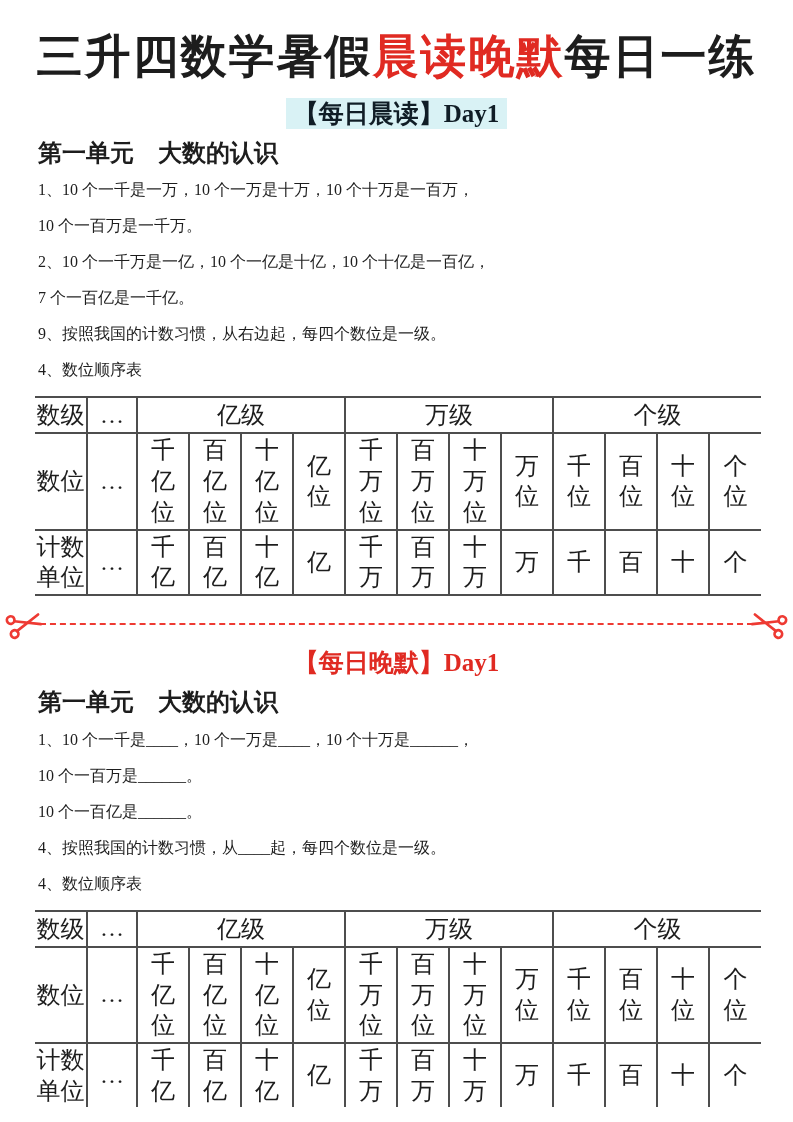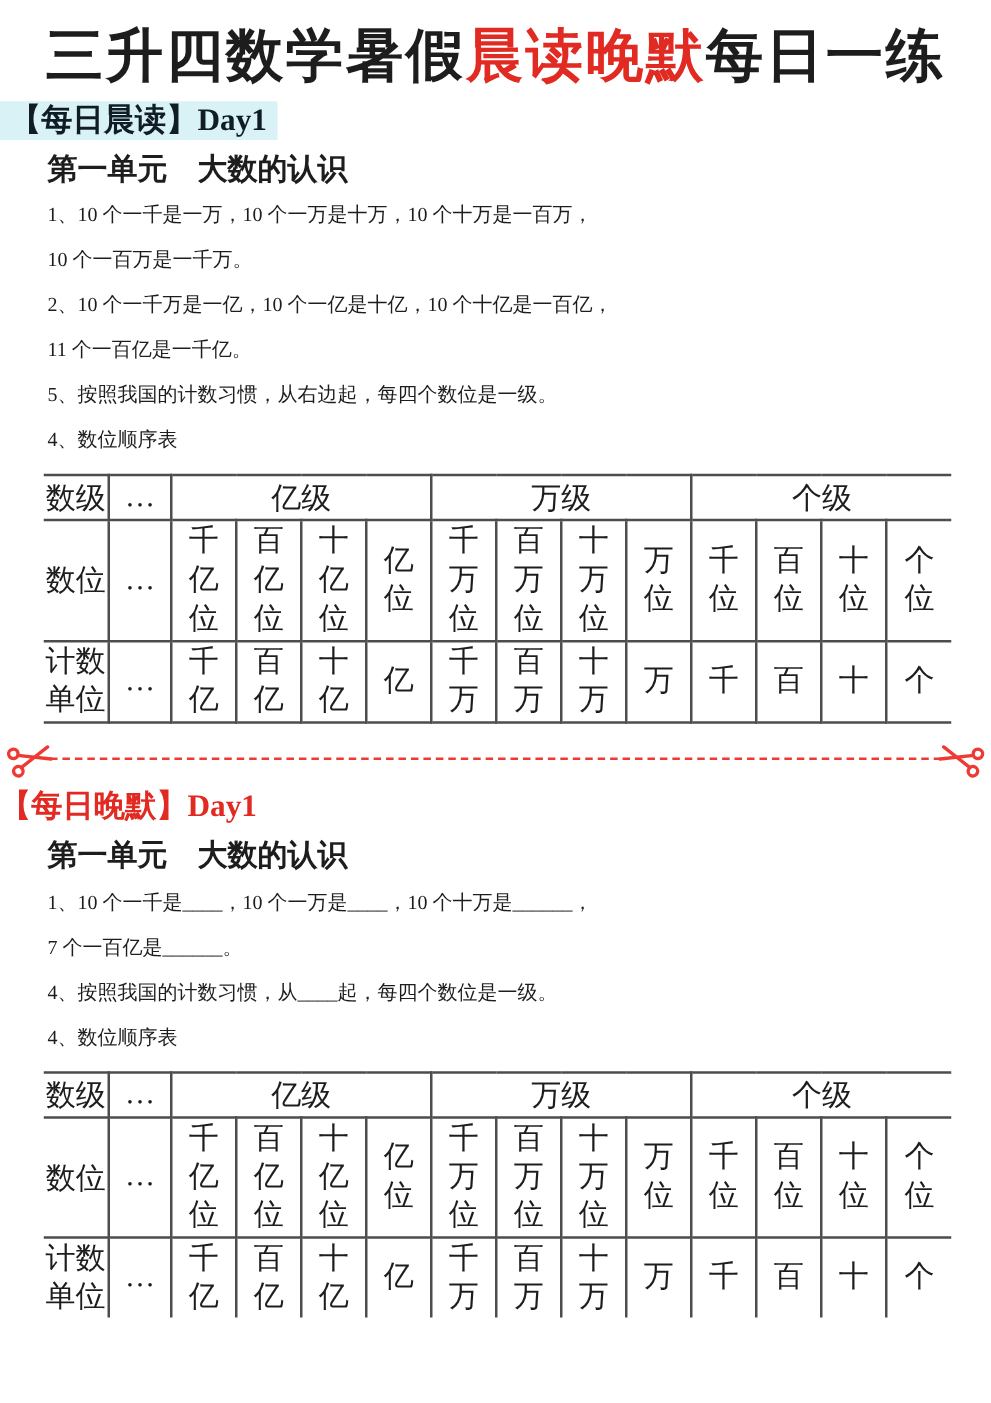--- a/index.html
+++ b/index.html
@@ -5,29 +5,29 @@
   html,body{margin:0;padding:0;background:#ffffff;}
   .page{
     position:relative;
     width:793px;height:1122px;
     background:#fff;
     overflow:hidden;
     font-family:"Liberation Serif","DejaVu Serif",serif;
     color:var(--ink,#1d1d1d);
   }
   .main-title{
-    margin:0;padding-top:16px;
+    margin:12px;padding-top:16px;
     text-align:center;
     font-size:46px;line-height:1.25;
     font-weight:bold;letter-spacing:2px;
   }
   .main-title .red{color:var(--red,#e02a22);}
   .section-header{
     margin-top:7px;
-    text-align:left;
+    text-align:center;
     font-size:25px;line-height:1.3;
     font-weight:bold;
   }
   .hl-cyan{
     background:var(--highlight,#d9f2f5);
     color:#101d26;
     padding:2px 8px;
   }
   .red-header{color:var(--red,#e02a22);}
   .unit-title{
@@ -76,22 +76,22 @@
   <h1 class="main-title"><span>三升四数学暑假</span><span class="red">晨读晚默</span><span>每日一练</span></h1>
 
   <div class="section-header"><span class="hl-cyan">【每日晨读】Day1</span></div>
 
   <div class="unit-title">第一单元　大数的认识</div>
 
   <div class="text-block">
     <div class="text-line">1、10 个一千是一万，10 个一万是十万，10 个十万是一百万，</div>
     <div class="text-line">10 个一百万是一千万。</div>
     <div class="text-line">2、10 个一千万是一亿，10 个一亿是十亿，10 个十亿是一百亿，</div>
-    <div class="text-line">11 个一百亿是一千亿。</div>
-    <div class="text-line">5、按照我国的计数习惯，从右边起，每四个数位是一级。</div>
+    <div class="text-line">7 个一百亿是一千亿。</div>
+    <div class="text-line">9、按照我国的计数习惯，从右边起，每四个数位是一级。</div>
     <div class="text-line">4、数位顺序表</div>
   </div>
 
   <table class="pv">
     <colgroup>
       <col style="width:52px">
         <col style="width:50px">
       <col style="width:52px">
         <col style="width:52px">
         <col style="width:52px">
@@ -211,21 +211,22 @@
       <path d="M8.2 8.4 L30.5 17.5 M8.2 17.6 L30.5 8.5" fill="none" stroke="currentColor" stroke-width="2.4" stroke-linecap="round"></path>
     </svg>
   </div>
 
   <div class="section-header red-header">【每日晚默】Day1</div>
 
   <div class="unit-title">第一单元　大数的认识</div>
 
   <div class="text-block">
     <div class="text-line">1、10 个一千是____，10 个一万是____，10 个十万是______，</div>
-    <div class="text-line">7 个一百亿是______。</div>
+    <div class="text-line">10 个一百万是______。</div>
+    <div class="text-line">10 个一百亿是______。</div>
     <div class="text-line">4、按照我国的计数习惯，从____起，每四个数位是一级。</div>
     <div class="text-line">4、数位顺序表</div>
   </div>
 
   <table class="pv no-bottom">
     <colgroup>
       <col style="width:52px">
         <col style="width:50px">
       <col style="width:52px">
         <col style="width:52px">

